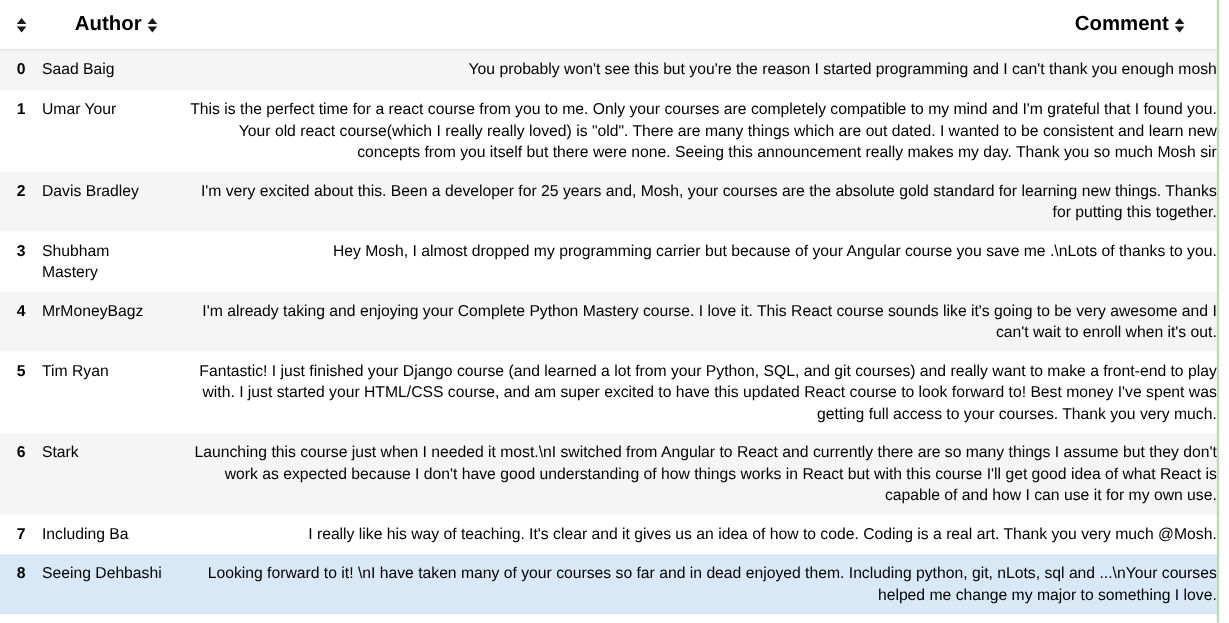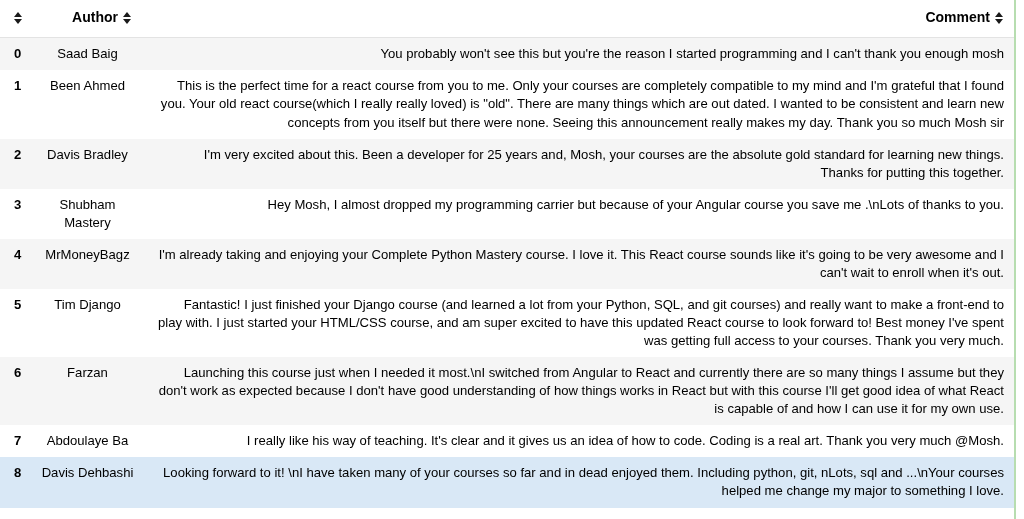--- a/index.html
+++ b/index.html
@@ -41,30 +41,30 @@
     line-height: 1.38;
   }
 
   
   col.c-index   { width: 35px; }
   col.c-author  { width: 105px; }
   col.c-comment { width: 874px; }
 
   thead th {
     font-weight: bold;
-    font-size: 14px;
+    font-size: 17px;
     padding: 8px 8px 10px 8px;
     vertical-align: bottom;
     background: #ffffff;
     border-bottom: 1px solid #e3e3e3;
     white-space: nowrap;
   }
   th.h-index   { text-align: left;  padding-left: 14px; }
   th.h-author  { text-align: right; }
-  th.h-comment { text-align: right; padding-right: 10px; }
+  th.h-comment { text-align: right; padding-right: 26px; }
 
   .sort-icon {
     display: inline-block;
     width: 9px;
     height: 12px;
     position: relative;
     vertical-align: -2px;
     margin-left: 5px;
   }
   .sort-icon::before,
@@ -92,28 +92,28 @@
     vertical-align: top;
     font-size: 13.1px;
   }
   td.d-index {
     font-weight: bold;
     text-align: left;
     padding-left: 14px;
     white-space: nowrap;
   }
   td.d-author {
-    text-align: center;
+    text-align: left;
     padding-right: 0;
     word-wrap: break-word;
   }
   td.d-comment {
     text-align: right;
     padding-left: 18px;
-    padding-right: 10px;
+    padding-right: 0;
     word-wrap: break-word;
   }
 
   tbody tr.stripe td { background: #f5f5f5; }
   tbody tr.plain  td { background: #ffffff; }
   tbody tr.hover  td { background: #d9e8f6; }
 </style>
 </head>
 <body>
 
@@ -141,56 +141,56 @@
       </tr>
     </thead>
     <tbody id="tbody">
         <tr class="stripe">
           <td class="d-index">0</td>
           <td class="d-author">Saad Baig</td>
           <td class="d-comment">You probably won't see this but you're the reason I started programming and I can't thank you enough mosh</td>
         </tr>
         <tr class="plain">
           <td class="d-index">1</td>
-          <td class="d-author">Been Ahmed</td>
+          <td class="d-author">Umar Your</td>
           <td class="d-comment">This is the perfect time for a react course from you to me. Only your courses are completely compatible to my mind and I'm grateful that I found you. Your old react course(which I really really loved) is "old". There are many things which are out dated. I wanted to be consistent and learn new concepts from you itself but there were none. Seeing this announcement really makes my day. Thank you so much Mosh sir</td>
         </tr>
         <tr class="stripe">
           <td class="d-index">2</td>
           <td class="d-author">Davis Bradley</td>
           <td class="d-comment">I'm very excited about this. Been a developer for 25 years and, Mosh, your courses are the absolute gold standard for learning new things. Thanks for putting this together.</td>
         </tr>
         <tr class="plain">
           <td class="d-index">3</td>
           <td class="d-author">Shubham Mastery</td>
           <td class="d-comment">Hey Mosh, I almost dropped my programming carrier but because of your Angular course you save me .\nLots of thanks to you.</td>
         </tr>
         <tr class="stripe">
           <td class="d-index">4</td>
           <td class="d-author">MrMoneyBagz</td>
           <td class="d-comment">I'm already taking and enjoying your Complete Python Mastery course. I love it. This React course sounds like it's going to be very awesome and I can't wait to enroll when it's out.</td>
         </tr>
         <tr class="plain">
           <td class="d-index">5</td>
-          <td class="d-author">Tim Django</td>
+          <td class="d-author">Tim Ryan</td>
           <td class="d-comment">Fantastic! I just finished your Django course (and learned a lot from your Python, SQL, and git courses) and really want to make a front-end to play with. I just started your HTML/CSS course, and am super excited to have this updated React course to look forward to! Best money I've spent was getting full access to your courses. Thank you very much.</td>
         </tr>
         <tr class="stripe">
           <td class="d-index">6</td>
-          <td class="d-author">Farzan</td>
+          <td class="d-author">Stark</td>
           <td class="d-comment">Launching this course just when I needed it most.\nI switched from Angular to React and currently there are so many things I assume but they don't work as expected because I don't have good understanding of how things works in React but with this course I'll get good idea of what React is capable of and how I can use it for my own use.</td>
         </tr>
         <tr class="plain">
           <td class="d-index">7</td>
-          <td class="d-author">Abdoulaye Ba</td>
+          <td class="d-author">Including Ba</td>
           <td class="d-comment">I really like his way of teaching. It's clear and it gives us an idea of how to code. Coding is a real art. Thank you very much @Mosh.</td>
         </tr>
         <tr class="hover">
           <td class="d-index">8</td>
-          <td class="d-author">Davis Dehbashi</td>
+          <td class="d-author">Seeing Dehbashi</td>
           <td class="d-comment">Looking forward to it! \nI have taken many of your courses so far and in dead enjoyed them. Including python, git, nLots, sql and ...\nYour courses helped me change my major to something I love.</td>
         </tr>
         <tr class="plain">
           <td class="d-index">9</td>
           <td class="d-author">Sriram Kasu</td>
           <td class="d-comment">Excited and looking forward for this course \n\nOne of the best tutor ever found \nThe way of teaching and the method of explanation is simply perfect .</td>
         </tr>
       </tbody>
   </table>
 

